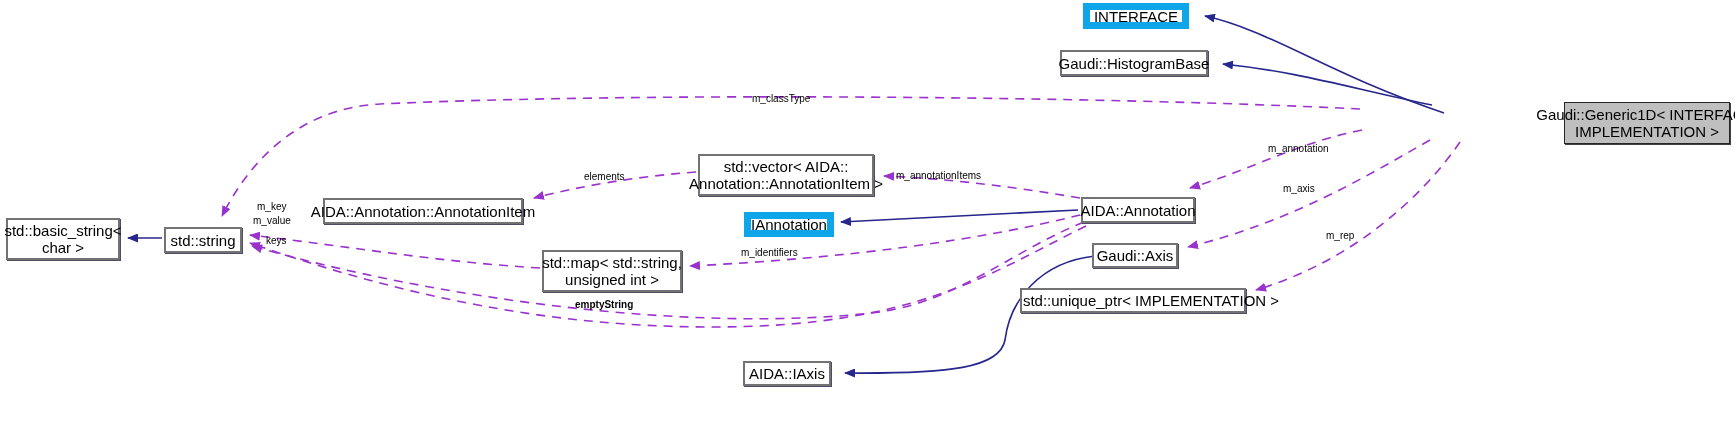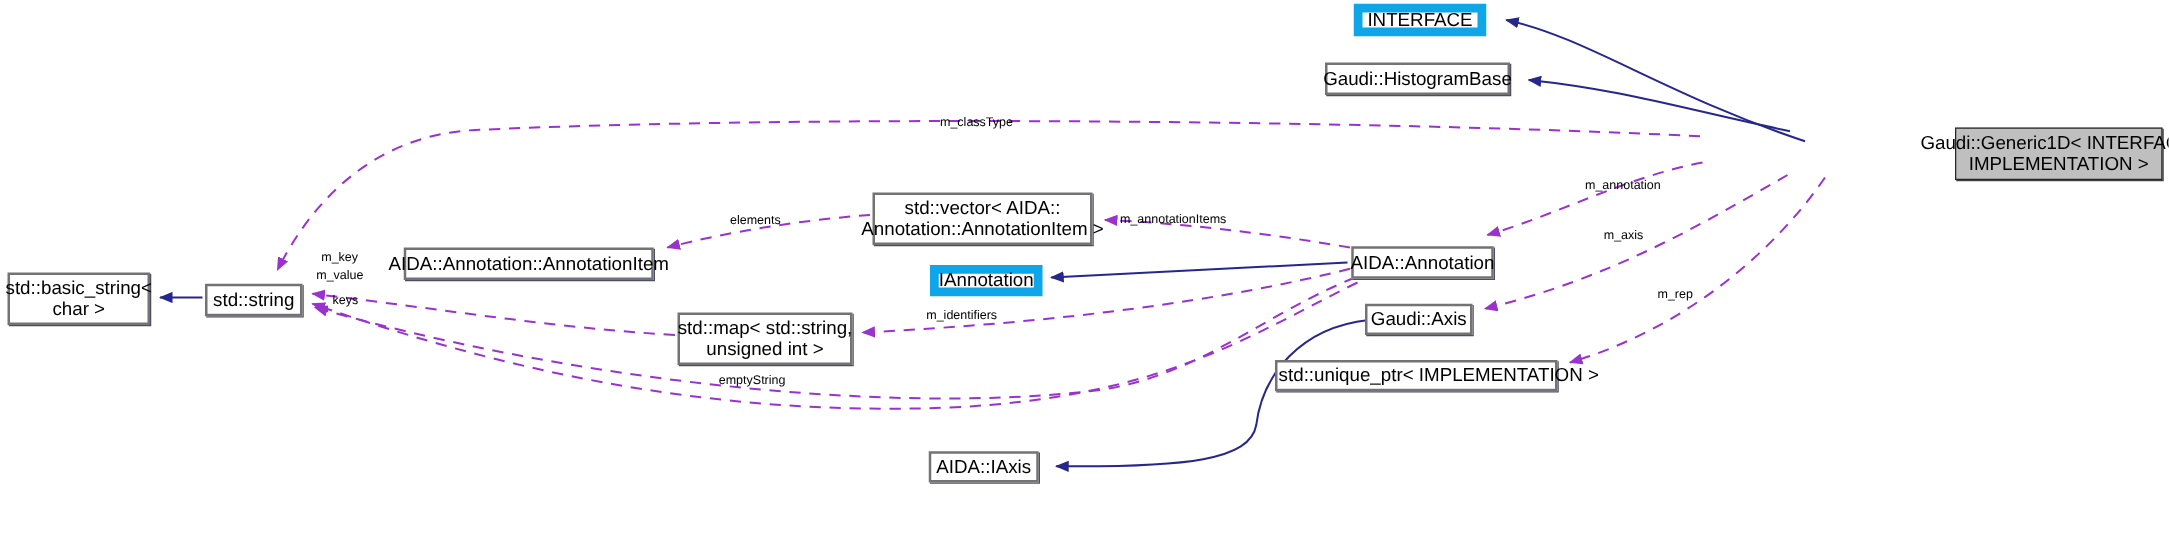--- a/index.html
+++ b/index.html
@@ -119,15 +119,15 @@
   <div class="elabel" style="left:896px;top:168px;">m_annotationItems</div>
 
   <div class="elabel" style="left:257px;top:199px;">m_key</div>
 
   <div class="elabel" style="left:253px;top:213px;">m_value</div>
 
   <div class="elabel" style="left:266px;top:233px;">keys</div>
 
   <div class="elabel" style="left:741px;top:245px;">m_identifiers</div>
 
-  <div class="elabel" style="left:575px;top:297px;">emptyString</div>
+  <div class="elabel" style="left:575px;top:297px;font-weight:bold;">emptyString</div>
 
 </div>
 
 </body></html>

